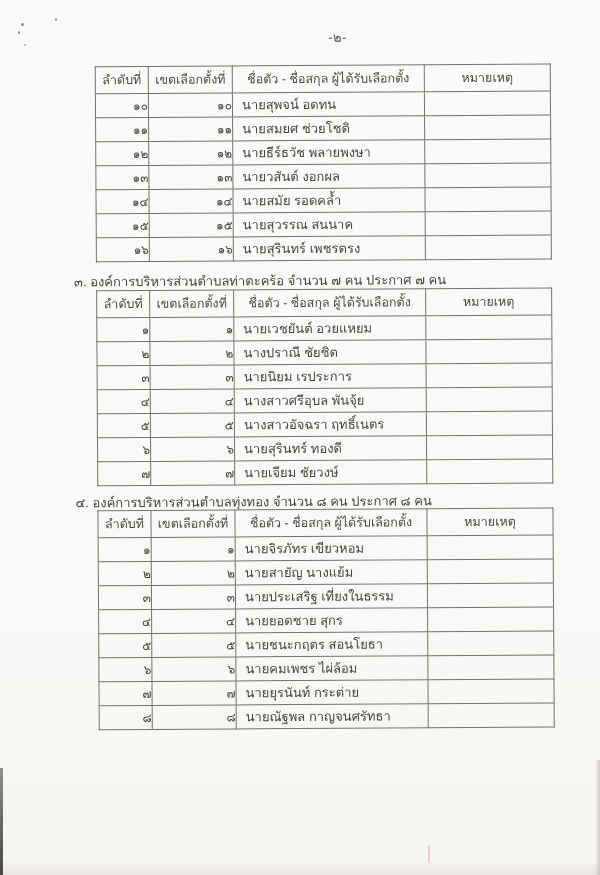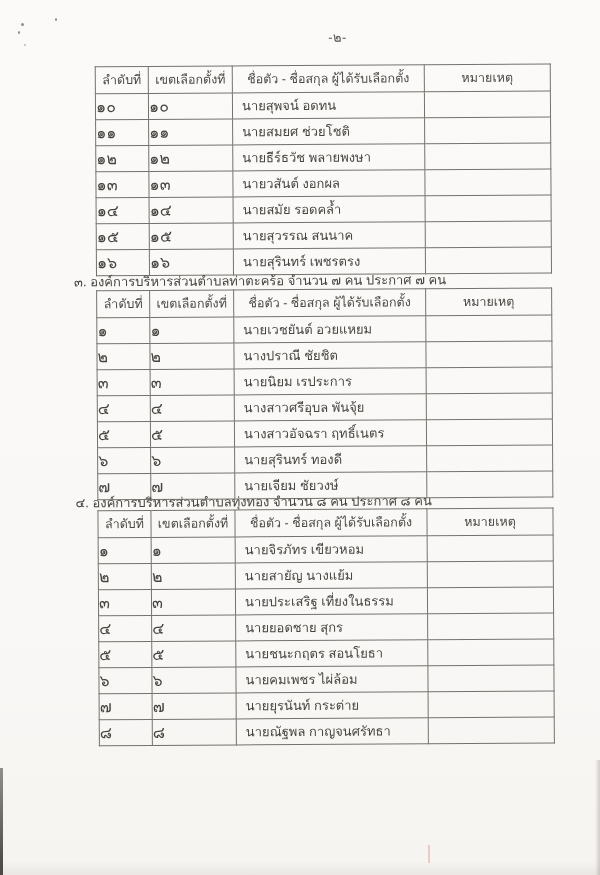--- a/index.html
+++ b/index.html
@@ -54,21 +54,21 @@
     height: 26px;
     text-align: center;
     font-size: 12.5px;
     color: #4a4843;
   }
   .doc-table td { height: 23px; }
   .col-no    { width: 53px; }
   .col-dist  { width: 84px; }
   .col-name  { width: 192px; }
   .col-note  { width: 126px; }
-  td.cell-no, td.cell-dist { text-align: left; font-size: 16px; }
+  td.cell-no, td.cell-dist { text-align: right; font-size: 12px; }
   td.cell-name { text-align: left; padding-left: 9px; }
   td.cell-note { }
   
   .speck { position: absolute; border-radius: 50%; background: #8f8d89; }
   .edge-strip {
     position: absolute; left: 0; top: 768px; width: 3px; height: 107px;
     background: linear-gradient(180deg, rgba(60,58,55,0.55), rgba(40,38,36,0.85));
   }
   .pink-mark {
     position: absolute; left: 428px; top: 845px; width: 2px; height: 18px;

